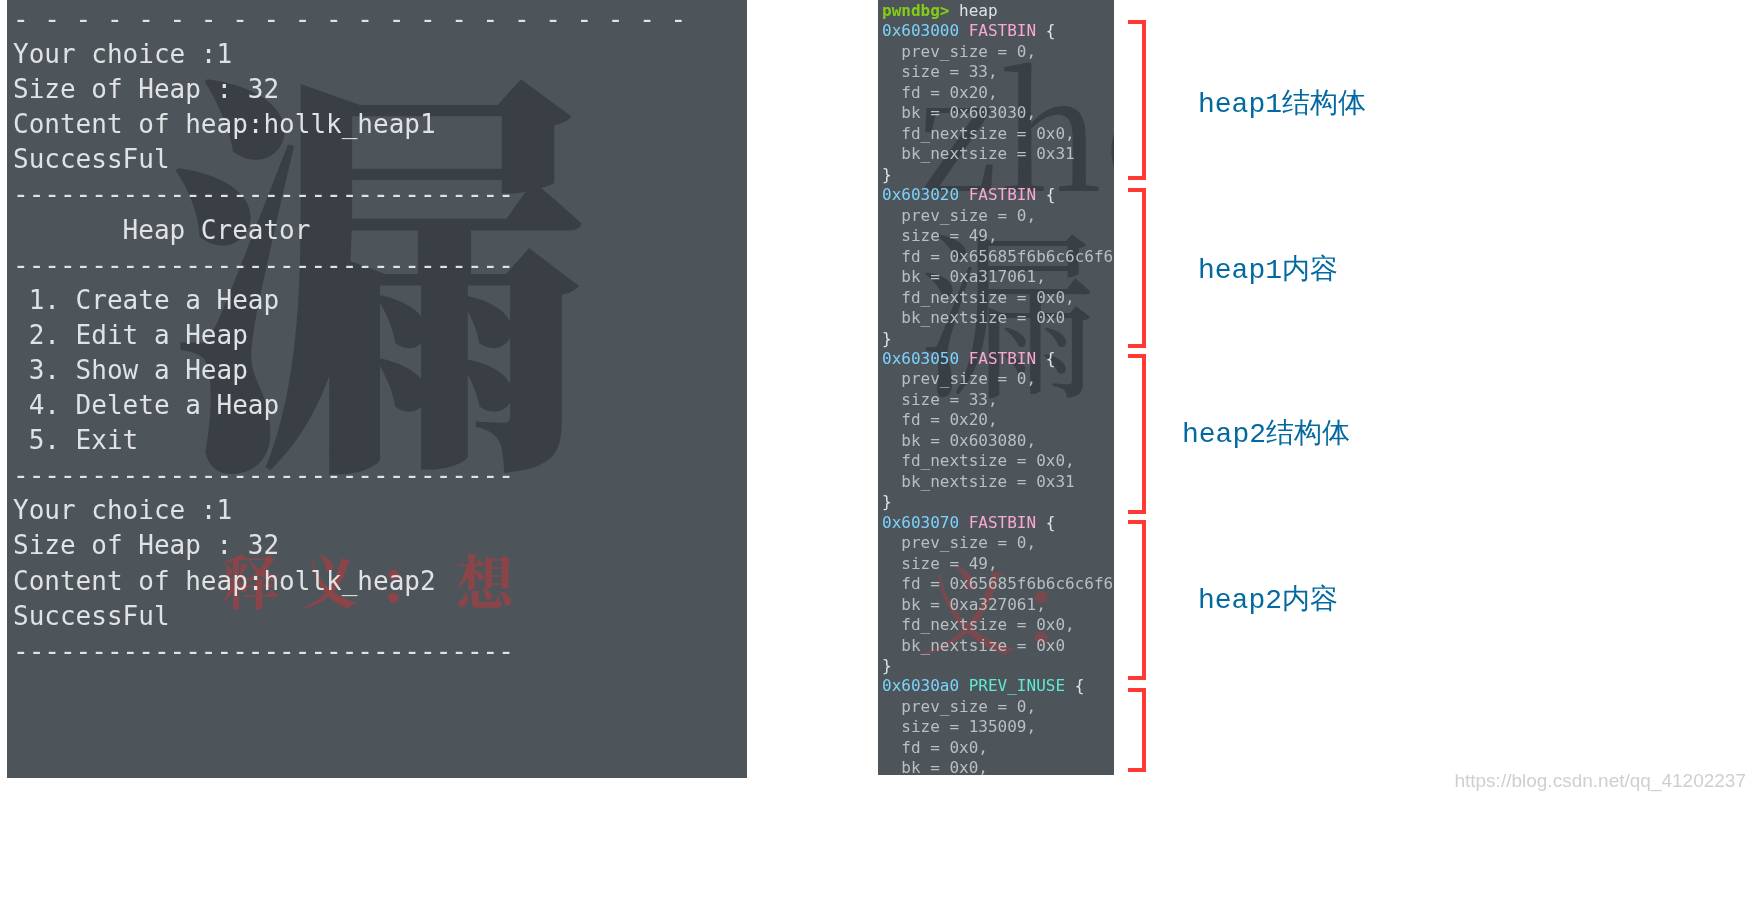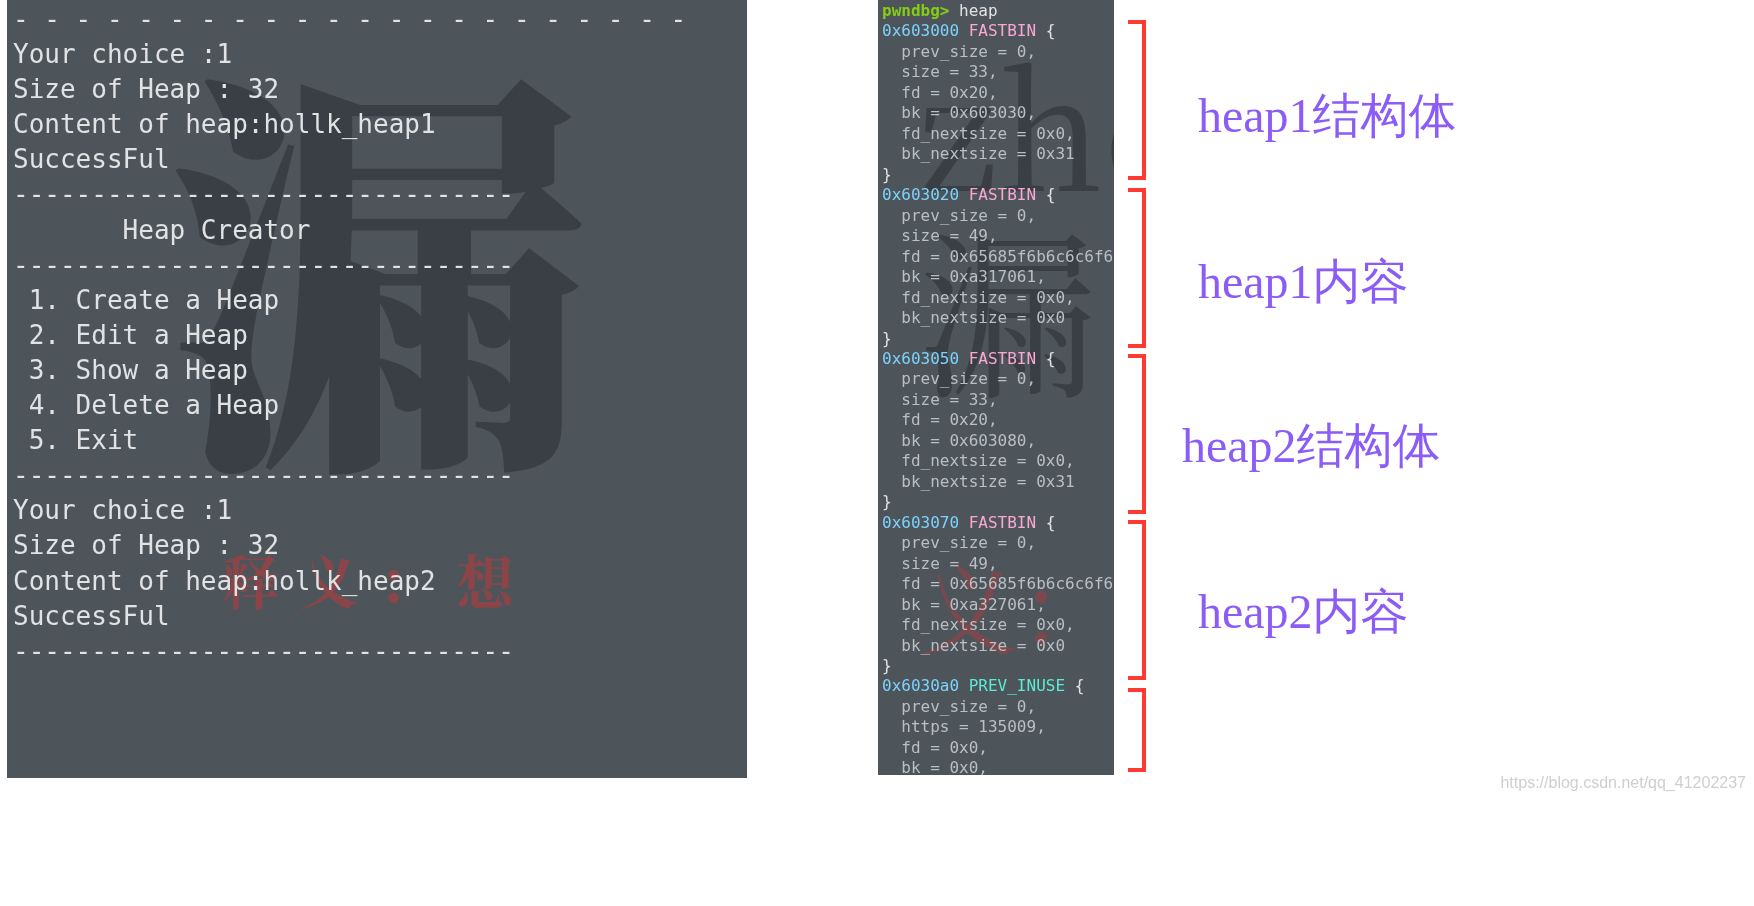--- a/index.html
+++ b/index.html
@@ -111,31 +111,31 @@
     right: -4px;
     width: 18px;
     height: 4px;
     background: #ff3a32;
   }
   .bracket::before { top: 0; }
   .bracket::after { bottom: 0; }
 
   .anno {
     position: absolute;
-    color: #8b5cf6;
-    font-family: Liberation Serif, serif;
-    font-size: 48px;
+    color: #0369a1;
+    font-family: Liberation Mono, monospace;
+    font-size: 28px;
     white-space: nowrap;
   }
 
   .watermark {
     position: absolute;
     right: 8px;
     bottom: 114px;
-    font-size: 16px;
+    font-size: 19px;
     color: #cfcfcf;
     font-family: Arial, sans-serif;
   }
 </style>
 </head>
 <body>
 
 <div class="left-terminal">
   <span class="bg-glyph g1">漏</span>
   <span class="bg-red">释义：想</span>
@@ -194,21 +194,21 @@
 <span class="addr">0x603070</span> <span class="fastbin">FASTBIN</span> <span class="white">{</span>
   <span>prev_size = 0,</span>
   <span>size = 49,</span>
   <span>fd = 0x65685f6b6c6c6f68,</span>
   <span>bk = 0xa327061,</span>
   <span>fd_nextsize = 0x0,</span>
   <span>bk_nextsize = 0x0</span>
 <span class="white">}</span>
 <span class="addr">0x6030a0</span> <span class="prevuse">PREV_INUSE</span> <span class="white">{</span>
   <span>prev_size = 0,</span>
-  <span>https = 135009,</span>
+  <span>size = 135009,</span>
   <span>fd = 0x0,</span>
   <span>bk = 0x0,</span></pre>
   </div>
 
   <div class="bracket" style="left:246px; top:20px; height:160px;"></div>
   <div class="bracket" style="left:246px; top:188px; height:160px;"></div>
   <div class="bracket" style="left:246px; top:354px; height:160px;"></div>
   <div class="bracket" style="left:246px; top:520px; height:160px;"></div>
   <div class="bracket" style="left:246px; top:688px; height:84px;"></div>
 

